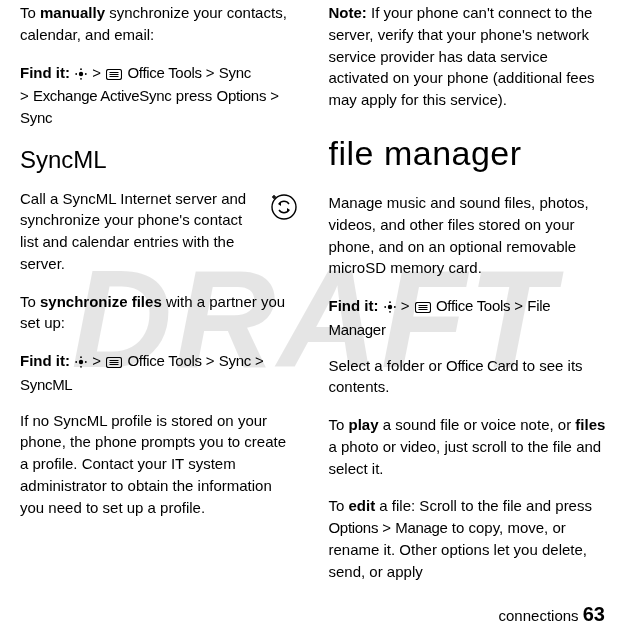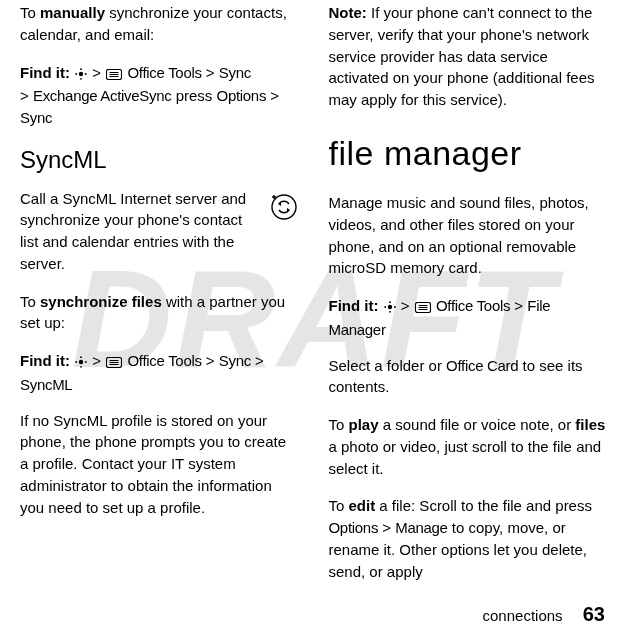--- a/index.html
+++ b/index.html
@@ -56,21 +56,21 @@
   .findit { margin-bottom: 14px; font-weight: 300; }
   .b { font-weight: 700; }
   .bc { font-weight: 400; font-family: Arial, sans-serif; font-stretch: condensed; letter-spacing: -0.3px; }
   .footer {
     position: absolute;
     bottom: 6px;
     right: 22px;
     z-index: 1;
     font-weight: 300;
   }
-  .footer .pnum { font-weight: 700; font-size: 20px; margin-left: 16px; }
+  .footer .pnum { font-weight: 700; font-size: 20px; margin-left: 0; }
   .key-icon {
     display: inline-block;
     vertical-align: -2px;
     margin: 0 1px;
   }
   .sync-icon {
     float: right;
     margin: 4px 0 6px 8px;
   }
 </style>

